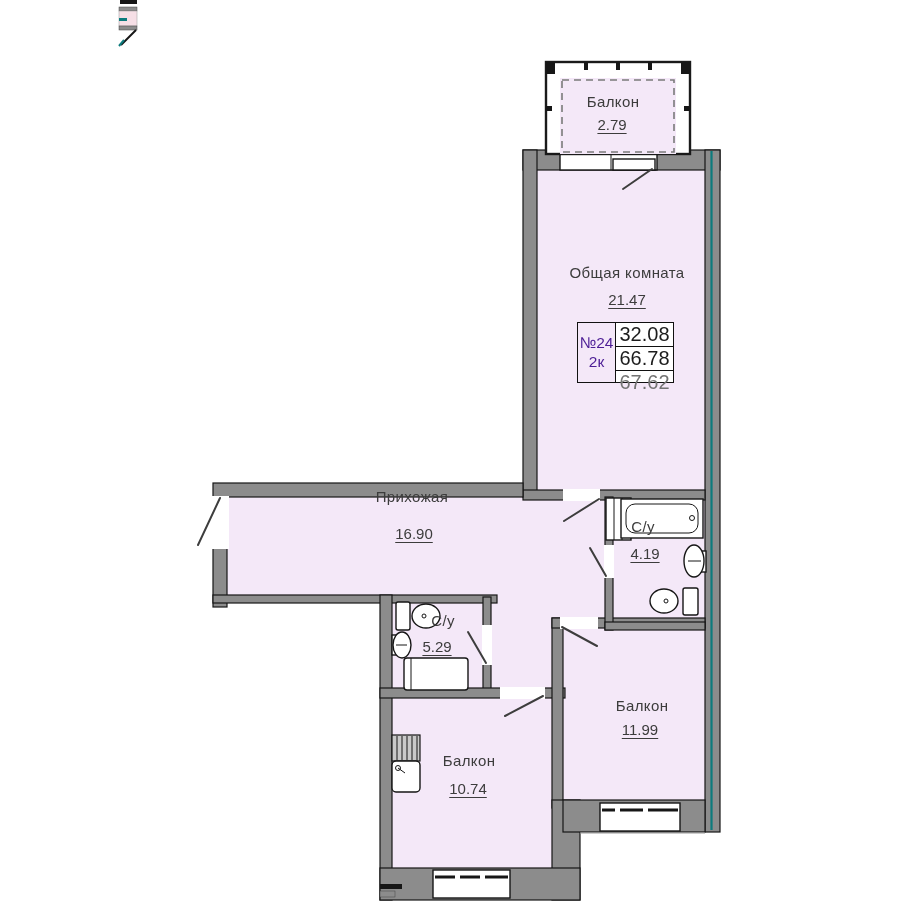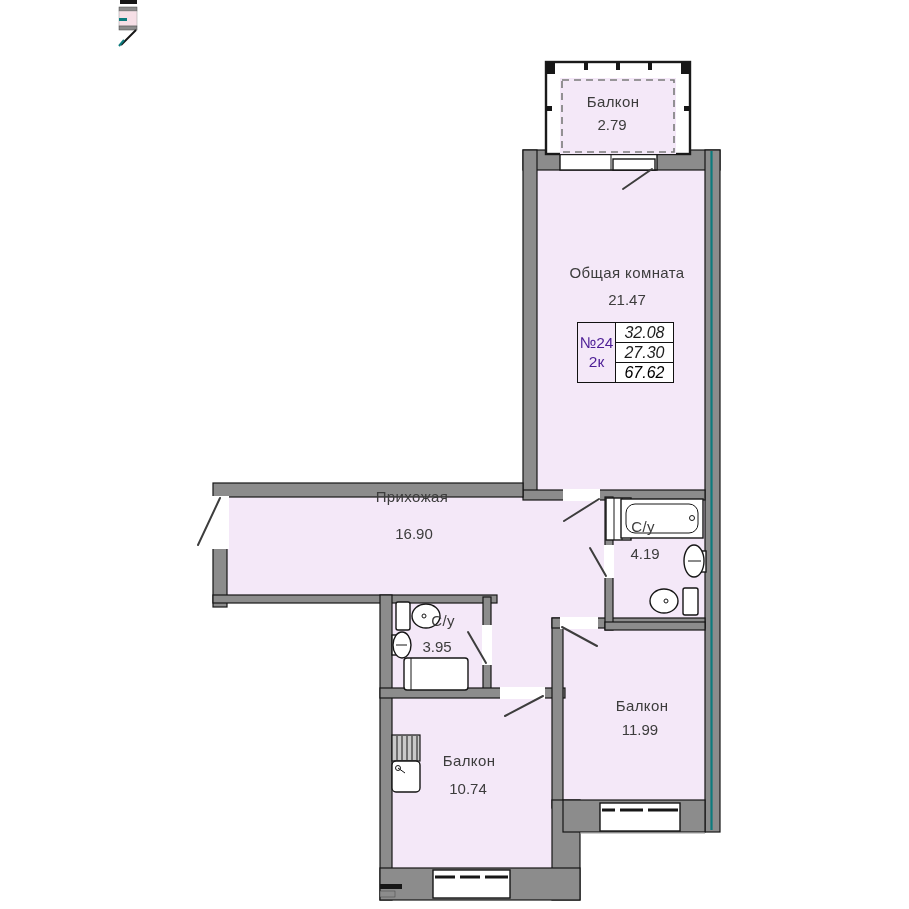--- a/index.html
+++ b/index.html
@@ -21,33 +21,33 @@
   .thinedge{stroke:#9a9a9a;stroke-width:1;fill:none;}
   .dark{fill:#161616;stroke:none;}
   .gray{fill:#8c8c8c;stroke:#444;stroke-width:.5;}
   .pinkfrag{fill:#f6dfe6;stroke:#999;stroke-width:.5;}
   .tealfrag{fill:#0c7b7d;stroke:none;}
 
   
   .plan-label{position:absolute;transform:translateX(-50%);text-align:center;
               color:#3c3c3c;white-space:nowrap;}
   .room-name{font-size:15px;letter-spacing:.4px;}
-  .room-area{font-size:15px;text-underline-offset:3px;}
+  .room-area{font-size:15px;text-decoration:underline;text-underline-offset:3px;}
 
   
   .unit-card{position:absolute;left:577px;top:322px;width:97px;height:61px;display:flex;
              border:1.6px solid #111;box-sizing:border-box;}
   .unit-card-left{width:37px;border-right:1.6px solid #111;display:flex;flex-direction:column;
                   align-items:center;justify-content:center;font-size:15.5px;line-height:1.2;
                   color:#4c1d95;white-space:nowrap;}
   .unit-card-values{flex:1;display:flex;flex-direction:column;background:#ffffff;}
   .unit-card-values .val{flex:1;display:flex;align-items:center;justify-content:center;
-                         font-size:16px;color:#1c1c1c;border-bottom:1.4px solid #111;font-style:italic;}
+                         font-size:20px;color:#1c1c1c;border-bottom:1.4px solid #111;}
   .unit-card-values .val:last-child{border-bottom:none;}
-  .unit-card-values .val.red{color:#000000;}
+  .unit-card-values .val.red{color:#737373;}
 </style>
 </head>
 <body>
 
 <div id="stage">
 
   <svg id="plan-svg" width="909" height="909" viewBox="0 0 909 909">
 
     <g>
       <rect class="floor" x="560" y="78" width="116" height="76"></rect>
@@ -209,33 +209,33 @@
   <div class="plan-label room-name" style="left:627px;top:264px">Общая комната</div>
   <div class="plan-label room-area" style="left:627px;top:291px">21.47</div>
 
   <div class="plan-label room-name" style="left:412px;top:488px">Прихожая</div>
   <div class="plan-label room-area" style="left:414px;top:525px">16.90</div>
 
   <div class="plan-label room-name" style="left:643px;top:518px">С/у</div>
   <div class="plan-label room-area" style="left:645px;top:545px">4.19</div>
 
   <div class="plan-label room-name" style="left:443px;top:612px">С/у</div>
-  <div class="plan-label room-area" style="left:437px;top:638px">3.95</div>
+  <div class="plan-label room-area" style="left:437px;top:638px">5.29</div>
 
   <div class="plan-label room-name" style="left:469px;top:752px">Балкон</div>
   <div class="plan-label room-area" style="left:468px;top:780px">10.74</div>
 
   <div class="plan-label room-name" style="left:642px;top:697px">Балкон</div>
   <div class="plan-label room-area" style="left:640px;top:721px">11.99</div>
 
   <div class="unit-card">
     <div class="unit-card-left">
       <span>№24</span>
       <span>2к</span>
     </div>
     <div class="unit-card-values">
       <div class="val">32.08</div>
-      <div class="val">27.30</div>
+      <div class="val">66.78</div>
       <div class="val red">67.62</div>
     </div>
   </div>
 
 </div>
 
 </body></html>

